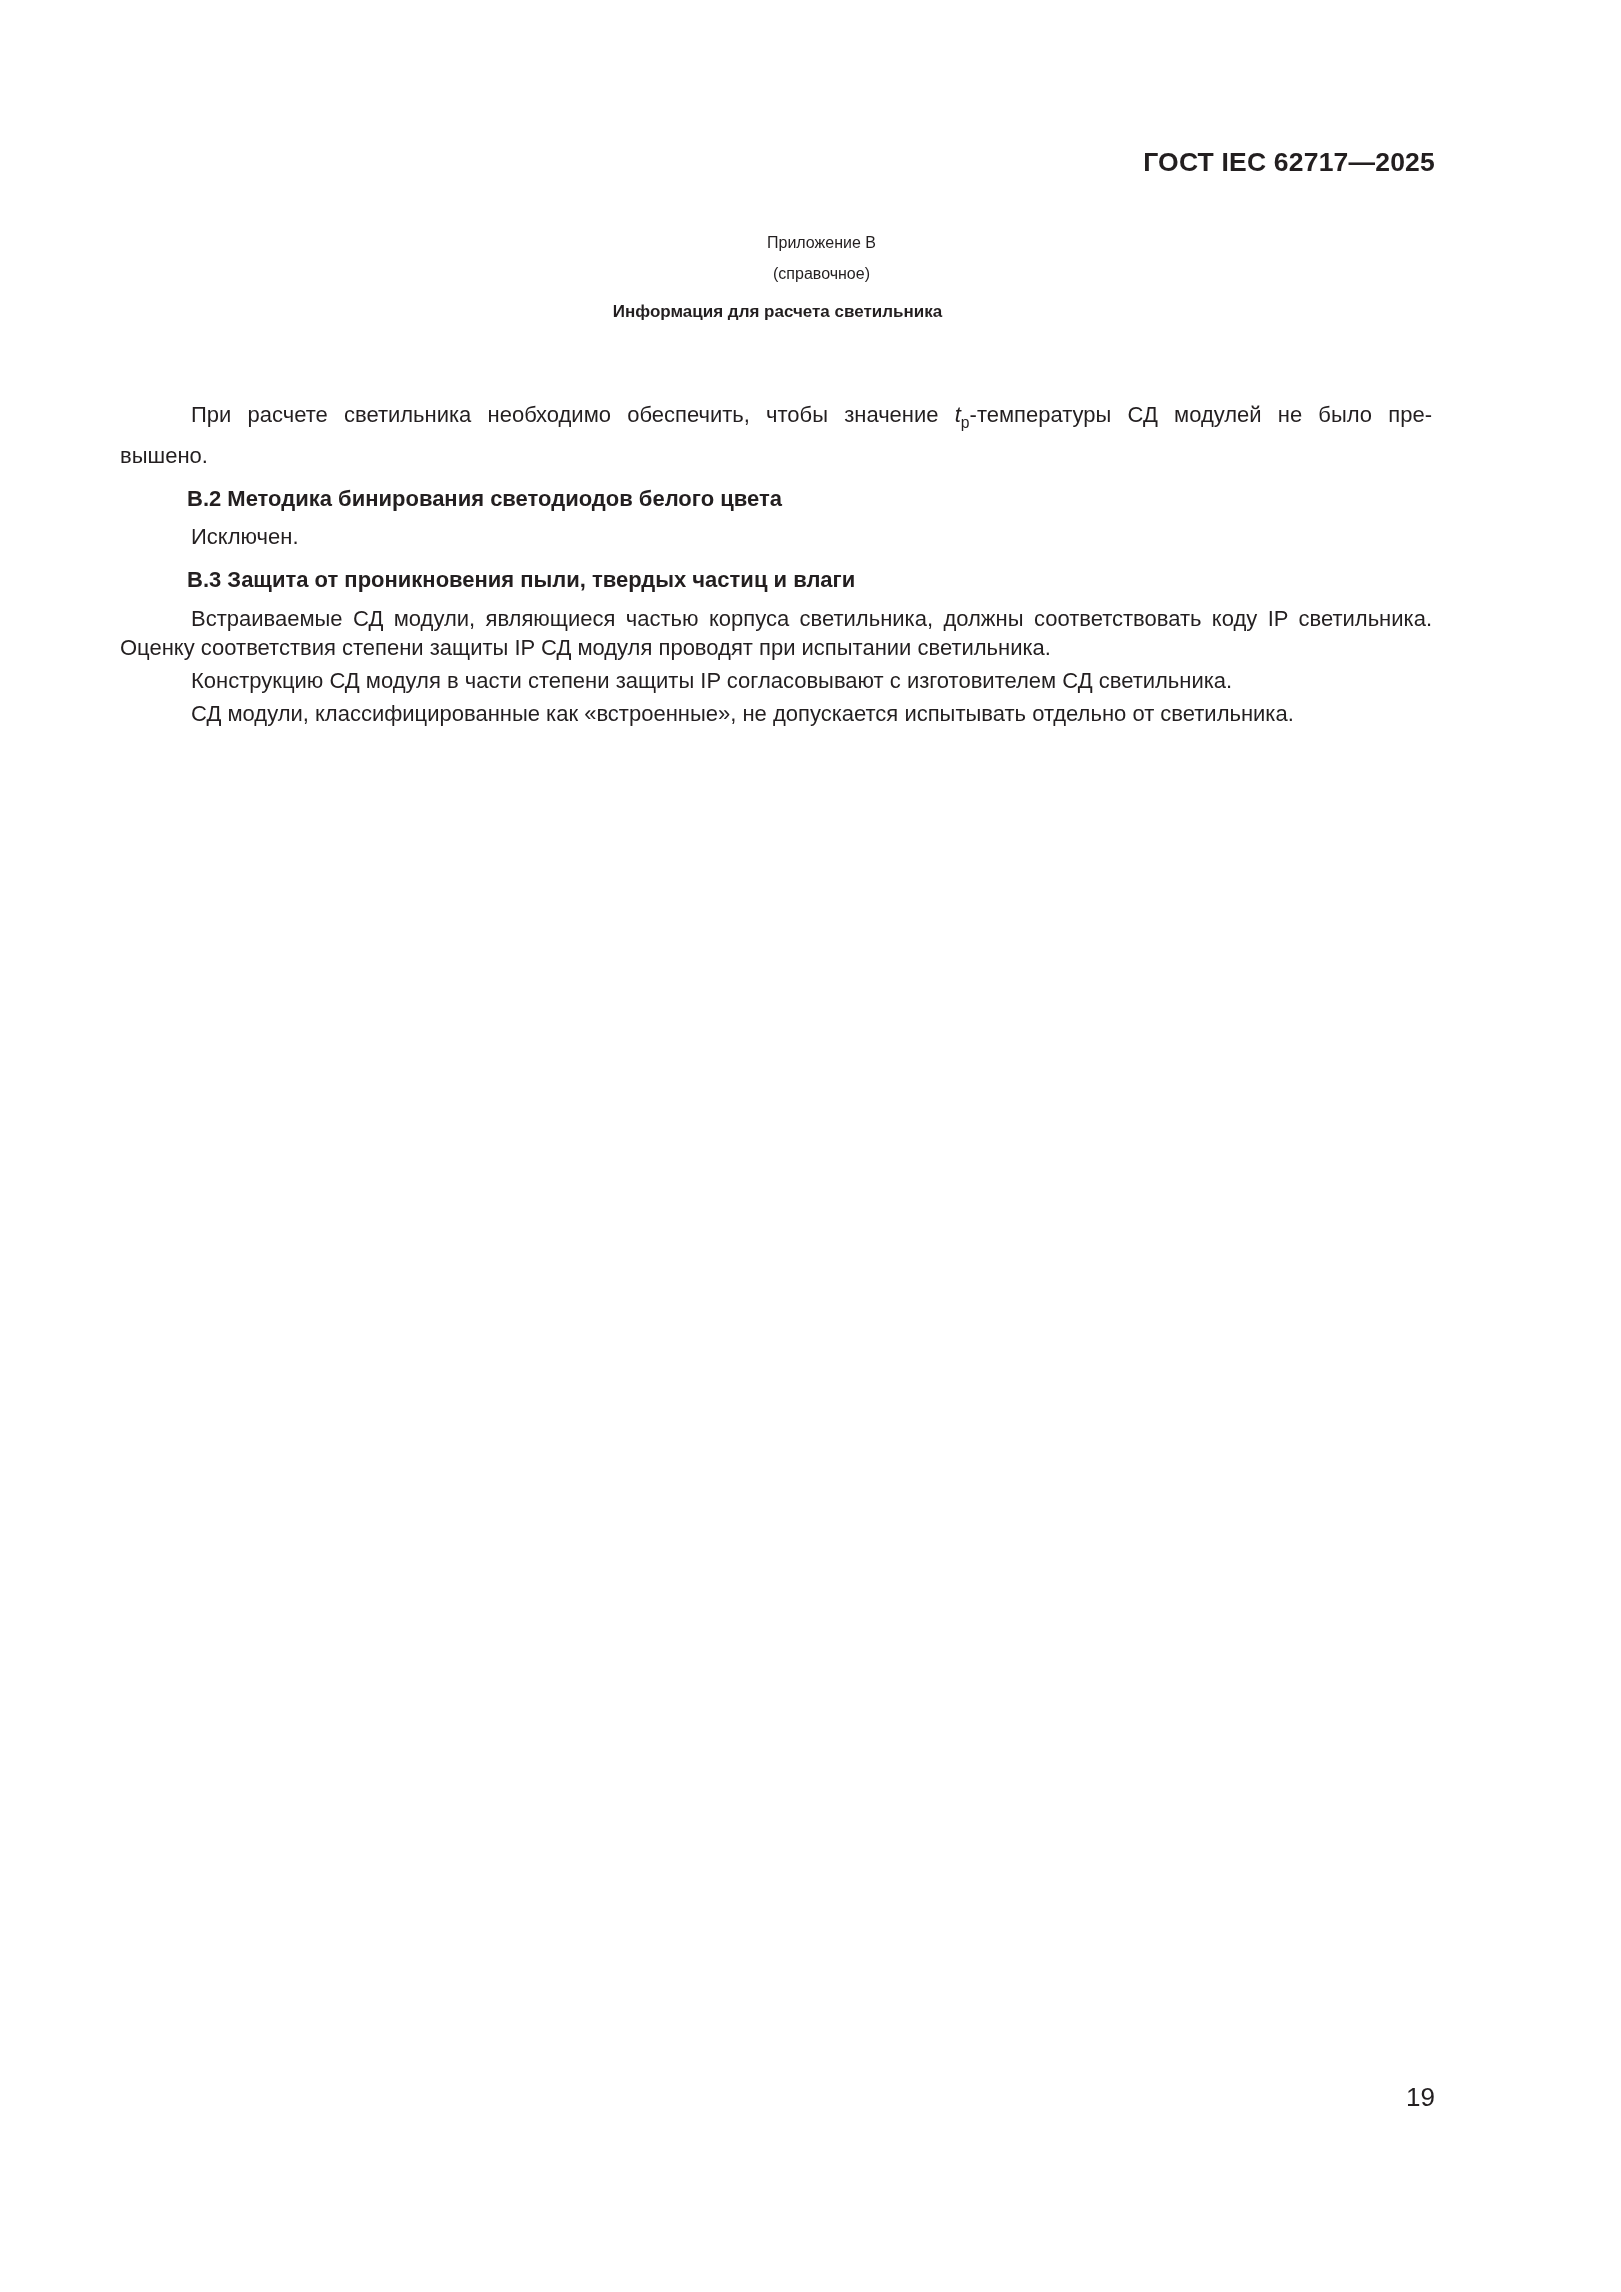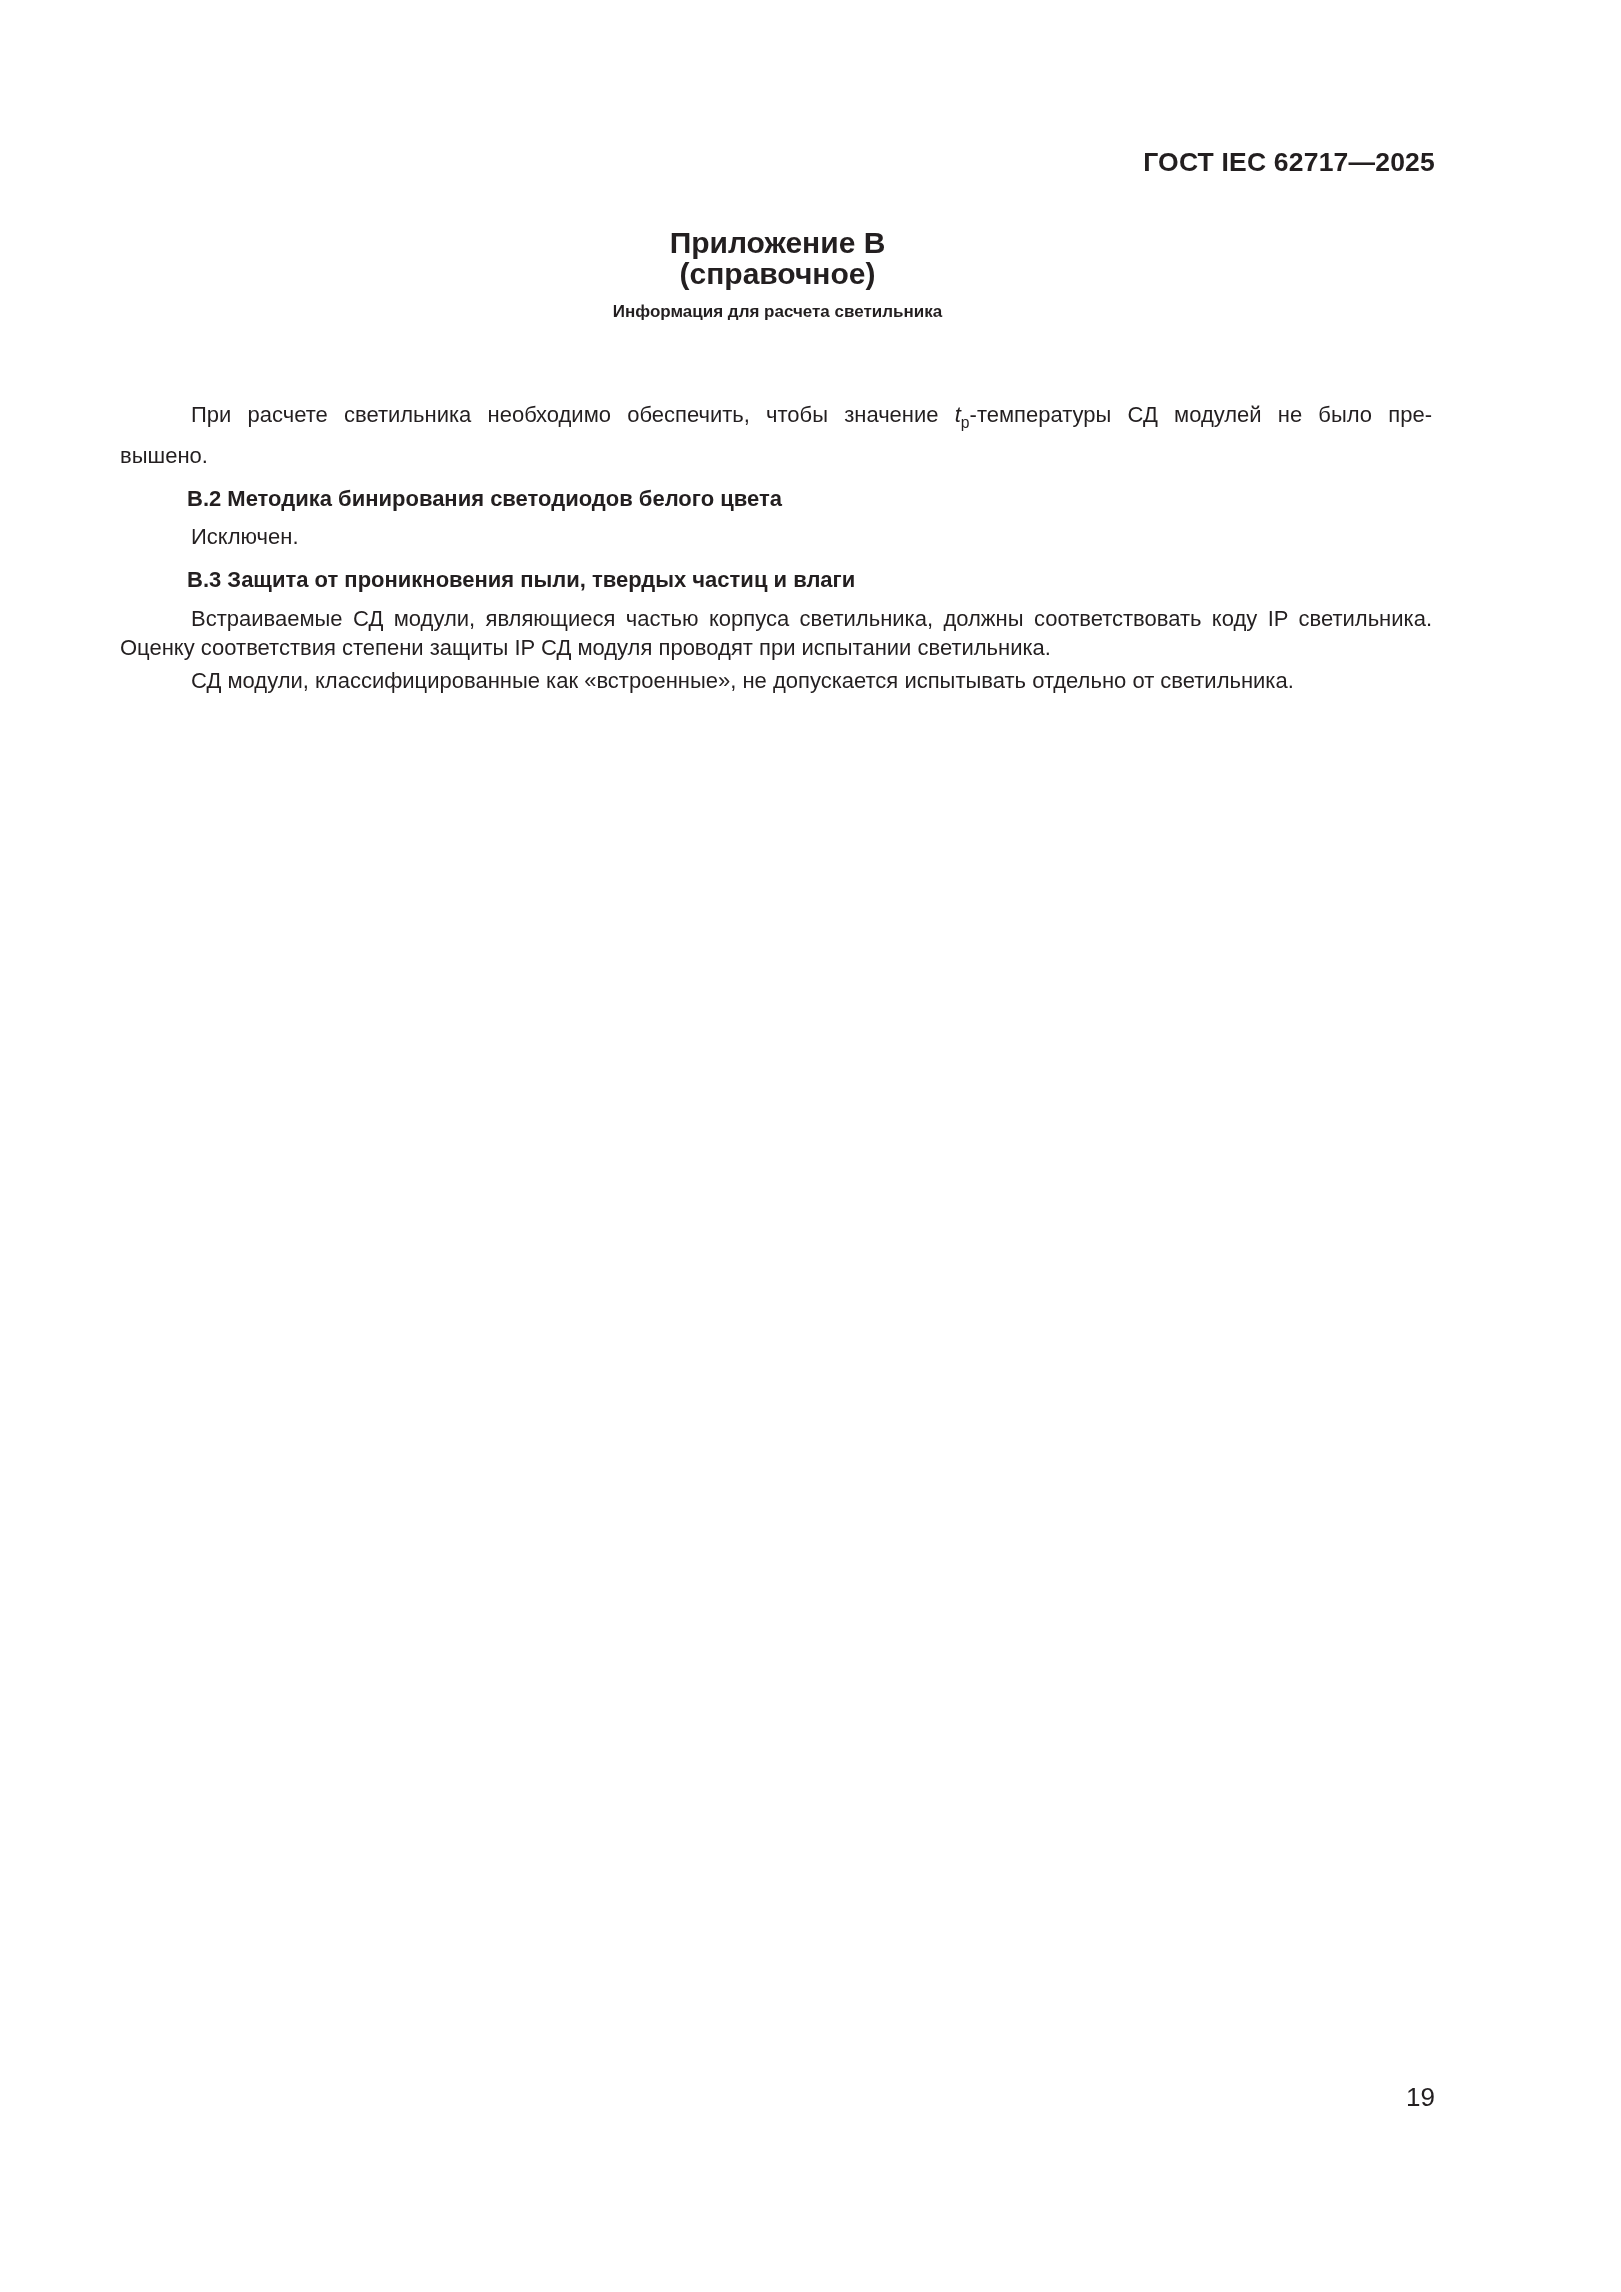--- a/index.html
+++ b/index.html
@@ -6,21 +6,21 @@
   body {
     width: 1621px; height: 2293px; position: relative; overflow: hidden;
     font-family: "Liberation Sans", sans-serif; color: #231f20;
   }
   .page-header {
     position: absolute; top: 147px; right: 186px;
     font-size: 26.5px; font-weight: bold; letter-spacing: 0.2px;
   }
   .annex-title {
     position: absolute; top: 227px; left: 0; width: 1555px;
-    text-align: center; font-size: 30px; font-weight: bold; line-height: 31px;
+    text-align: center; font-size: 16px; font-weight: normal; line-height: 31px; padding-left: 44px;
   }
   .main-title {
     position: absolute; top: 302px; left: 0; width: 1555px;
     text-align: center; font-size: 17px; font-weight: bold;
   }
   .content {
     position: absolute; top: 396px; left: 116px; width: 1320px;
     font-size: 22px; line-height: 29px;
   }
   .section-heading {
@@ -59,20 +59,21 @@
     <p class="section-heading">В.2 Методика бинирования светодиодов белого цвета</p>
     <div class="section-body">
       <p class="para">Исключен.</p>
     </div>
   </div>
 
   <div class="section">
     <p class="section-heading">В.3 Защита от проникновения пыли, твердых частиц и влаги</p>
     <div class="section-body">
       <p class="para">Встраиваемые СД модули, являющиеся частью корпуса светильника, должны соответствовать коду IP светильника. Оценку соответствия степени защиты IP СД модуля проводят при испытании светильника.</p>
+      <p class="para">Конструкцию СД модуля в части степени защиты IP согласовывают с изготовителем СД светильника.</p>
       <p class="para">СД модули, классифицированные как «встроенные», не допускается испытывать отдельно от светильника.</p>
     </div>
   </div>
 
 </div>
 
 <div class="page-number">19</div>
 
 
 </body></html>

